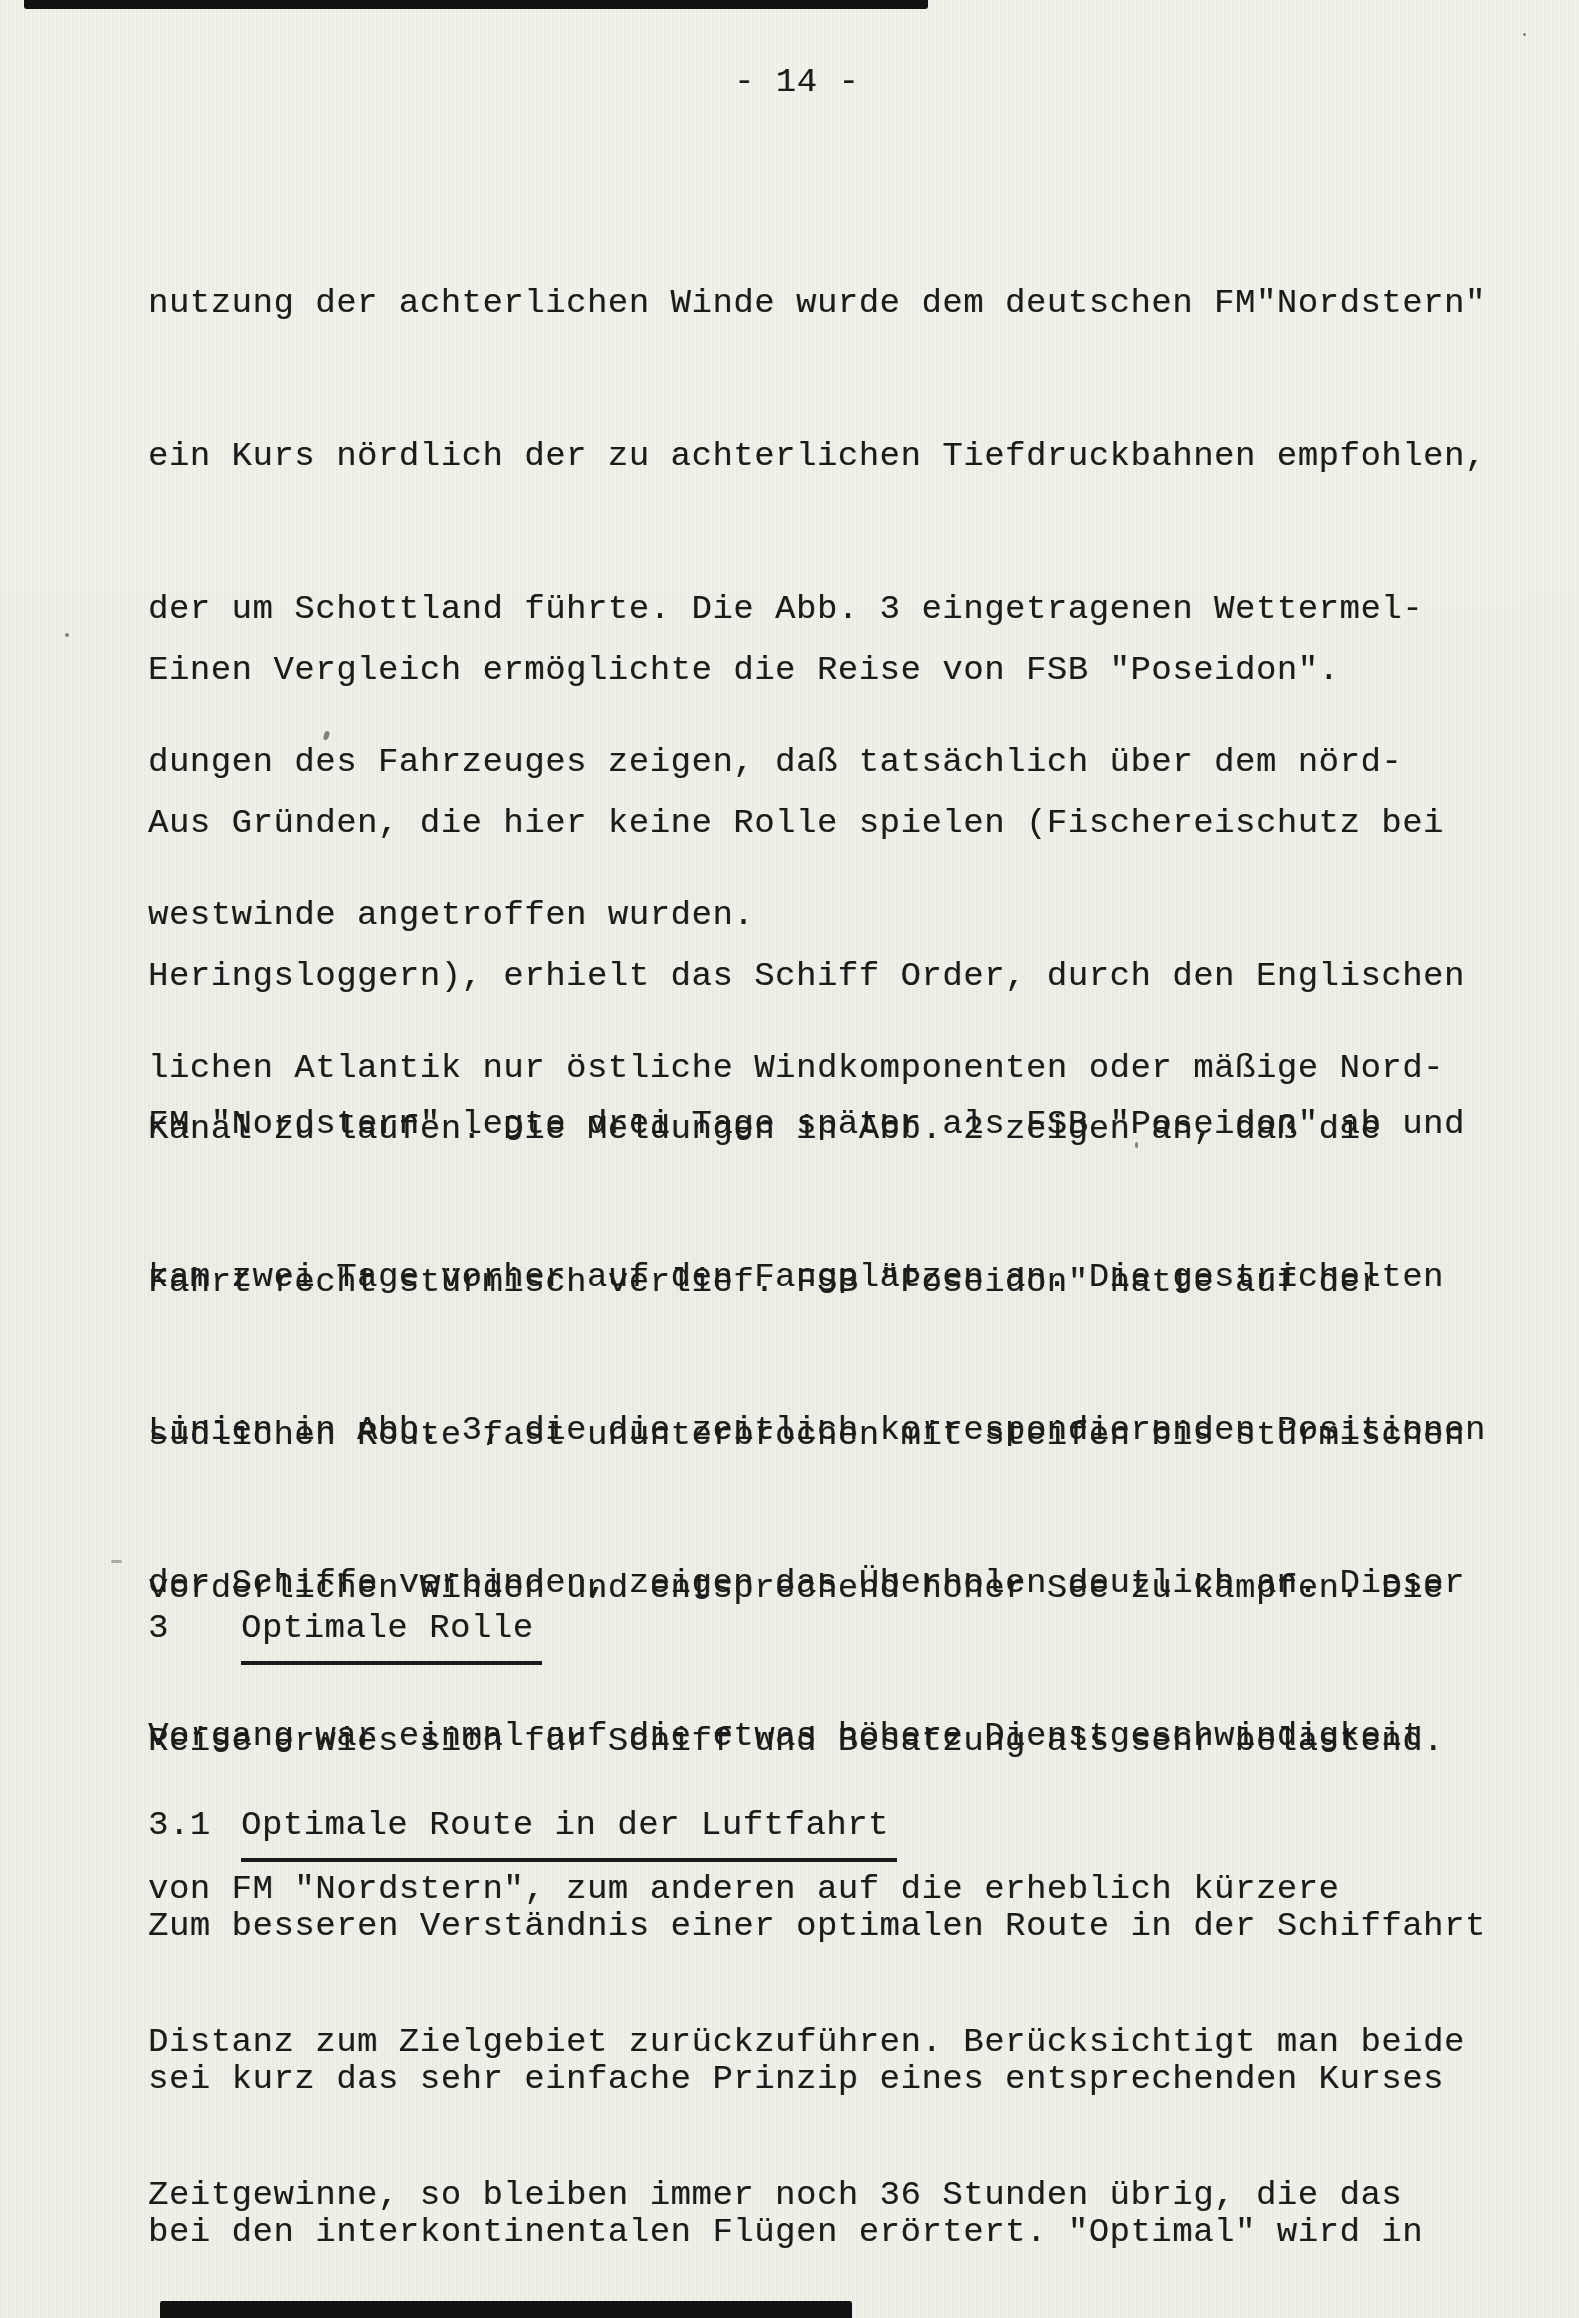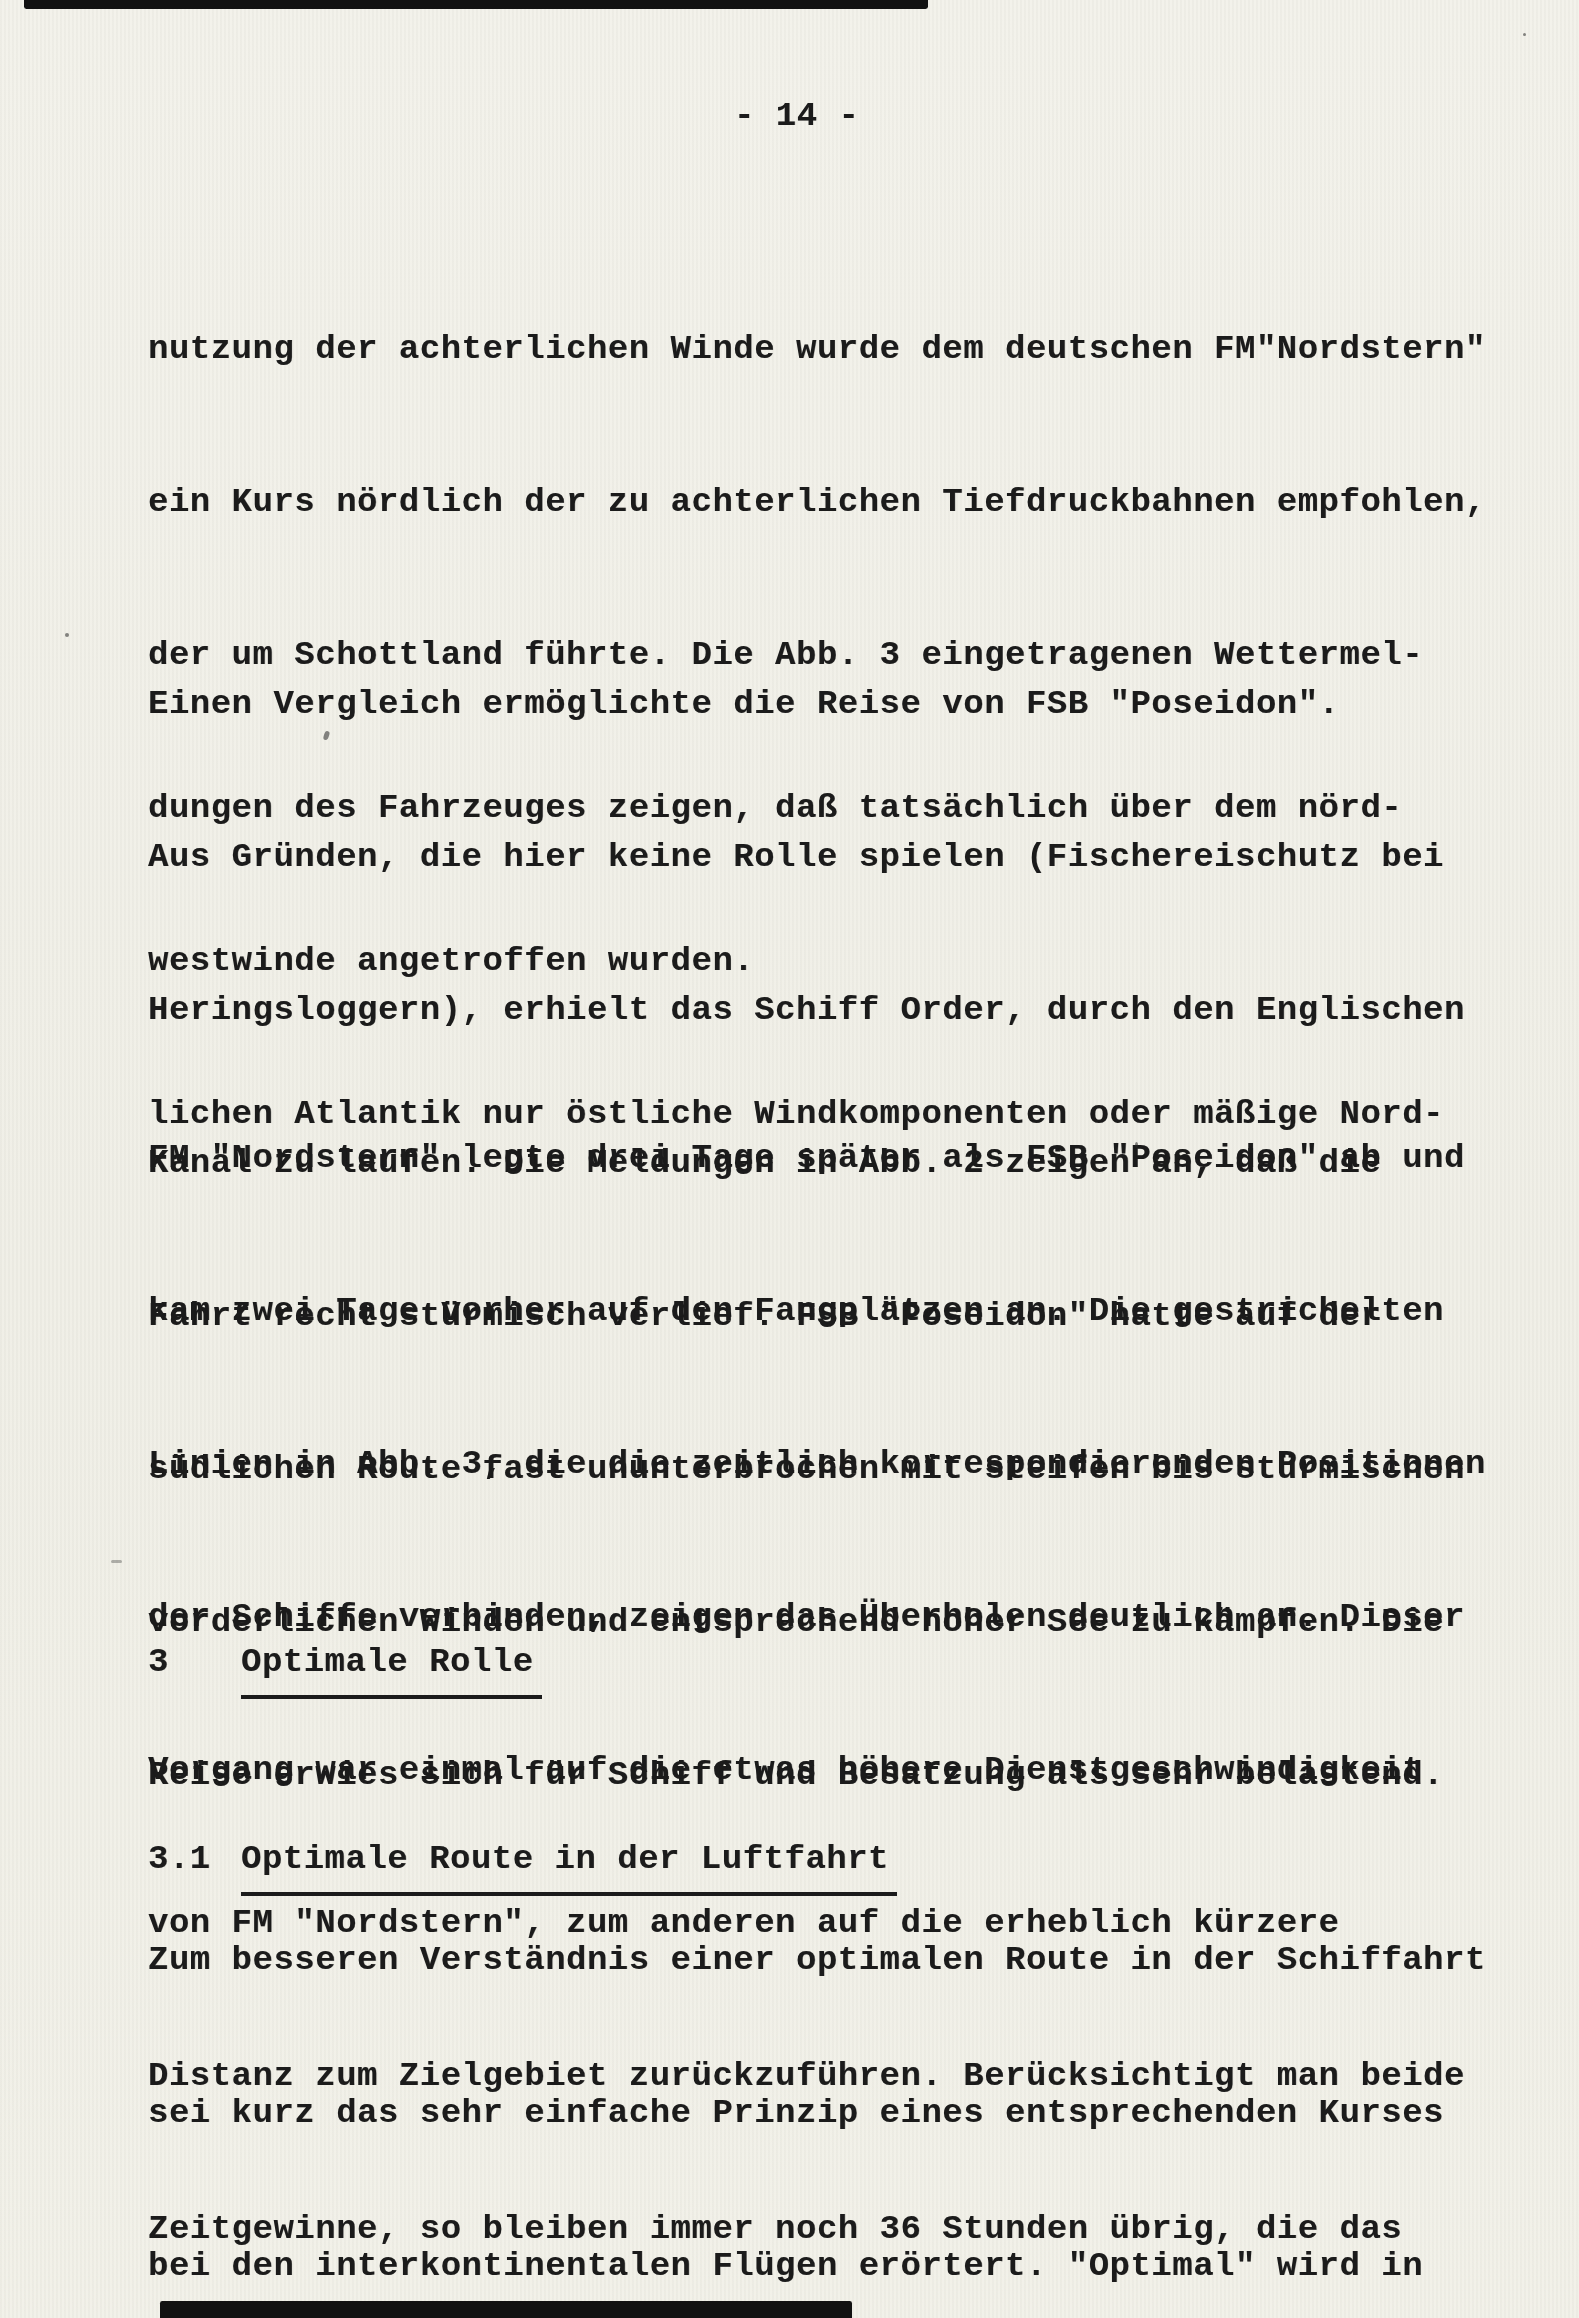--- a/index.html
+++ b/index.html
@@ -15,30 +15,29 @@
     background-image:
       repeating-linear-gradient(90deg,
         rgba(150,150,138,0.06) 0px, rgba(150,150,138,0.06) 1.6px,
         rgba(255,255,255,0.0) 1.6px, rgba(255,255,255,0.0) 4px),
       linear-gradient(180deg, #f3f2eb 0%, #f0efe7 55%, #f2f1e9 100%);
     font-family: "Liberation Mono", "DejaVu Sans Mono", monospace;
     color: #1b1b1b;
   }
   .ink {
     font-size: 34px;
-    font-weight: 700;
+    font-weight: 400;
     letter-spacing: 0.5px;
     line-height: 51px;
     white-space: pre;
     text-shadow: 0.4px 0.4px 0 rgba(25,25,25,0.35);
-    margin-top: 34px;
   }
   .block { position: absolute; left: 148px; width: 1374px; }
   .page-number { position: absolute; left: 734px; top: 57px; }
-  .p1 { top: 188px; }
+  .p1 { top: 176px; }
   .p2 { top: 543px; }
   .p3 { top: 997px; }
   .heading { display: flex; align-items: baseline; }
   .h3  { top: 1603px; }
   .h31 { top: 1800px; }
   .hnum { display: inline-block; min-width: 93px; }
   .htitle { border-bottom: 4px solid #1b1b1b; padding-bottom: 7.1px; padding-right: 8px; }
   .p4 { top: 1799px; }
   .scan-bar { position: absolute; background: #121212; }
   .scan-bar.top { left: 24px; top: 0; width: 904px; height: 8.7px; border-radius: 0 0 2.4px 2.4px; }

